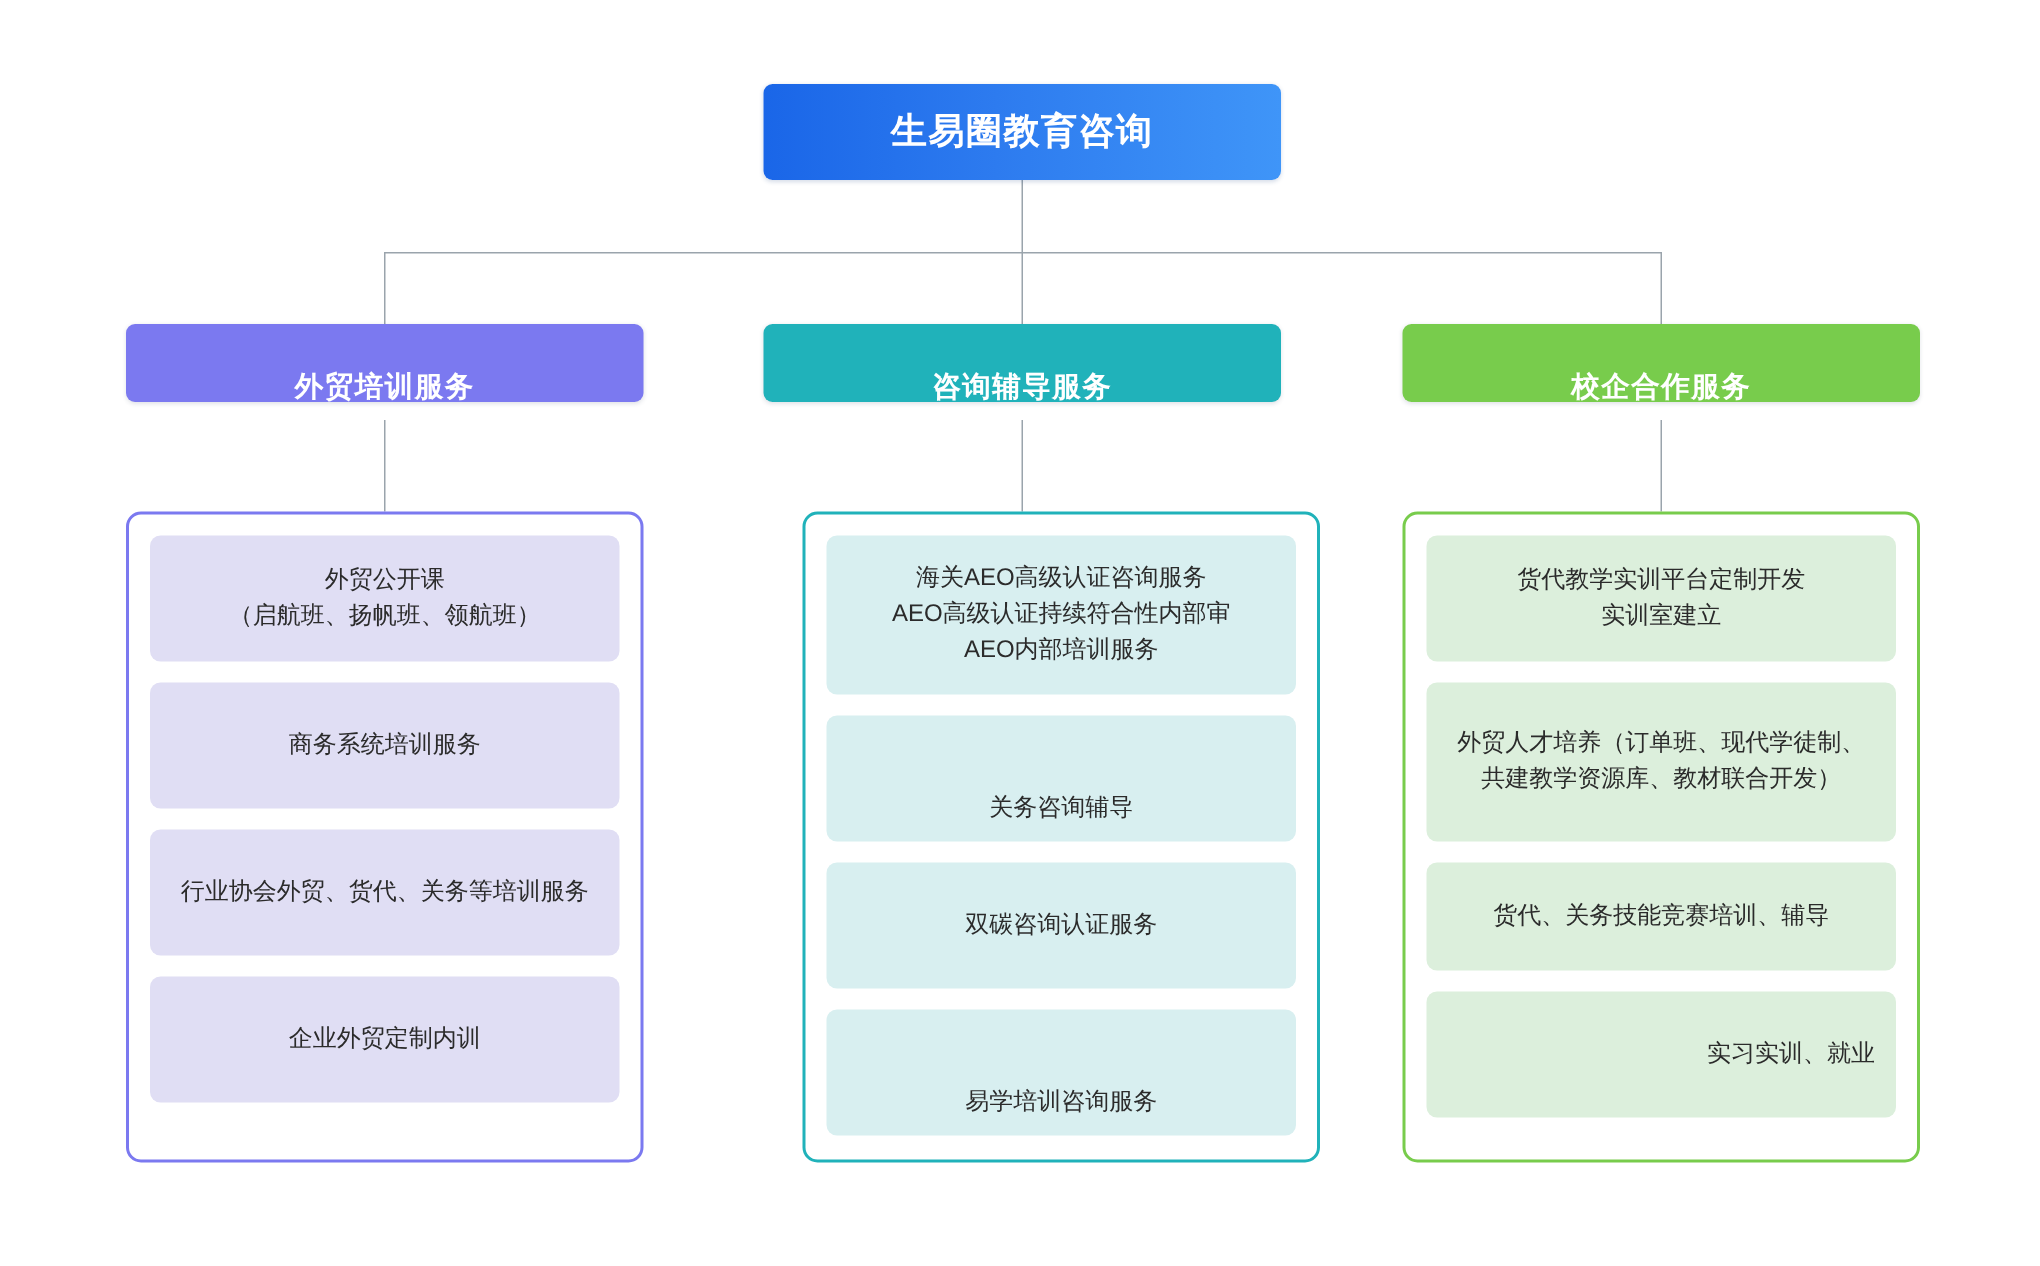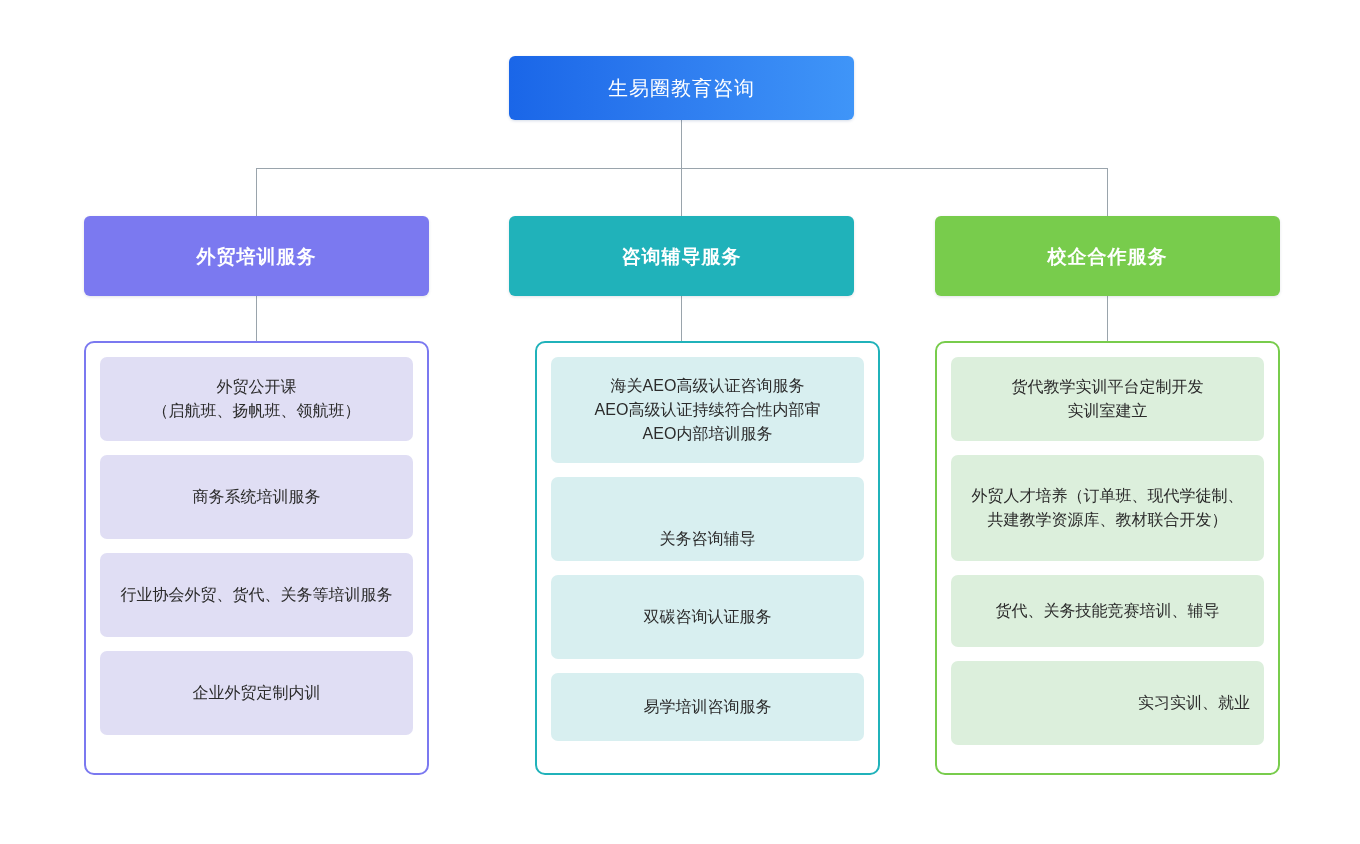--- a/index.html
+++ b/index.html
@@ -43,42 +43,42 @@
     height: 64px;
     border-radius: 6px;
     background: linear-gradient(90deg, #1a66e8 0%, #2d7bef 45%, #3f95f8 100%);
     display: flex;
     align-items: center;
     justify-content: center;
     box-shadow: 0 1px 3px rgba(20,60,130,0.18);
   }
   .root-node .root-title {
     color: #ffffff;
-    font-size: 20px;
-    font-weight: normal;
+    font-size: 24px;
+    font-weight: bold;
     letter-spacing: 1px;
     line-height: 1;
     text-align: center;
   }
 
   
   .column {
     position: absolute;
     top: 216px;
     width: 345px;
   }
   .column.col-0 { left: 84px; }
   .column.col-1 { left: 509px; }
   .column.col-2 { left: 935px; }
 
   .cat-header {
-    height: 80px;
+    height: 52px;
     border-radius: 6px;
     display: flex;
-    align-items: center;
+    align-items: flex-end;
     justify-content: center;
     box-shadow: 0 1px 3px rgba(40,60,90,0.14);
   }
   .cat-header .cat-title {
     color: #ffffff;
     font-size: 19px;
     font-weight: bold;
     letter-spacing: 1px;
     line-height: 1;
   }
@@ -132,21 +132,21 @@
 
   
   .col-0 .item-card.c0 { height: 84px; }
   .col-0 .item-card.c1 { height: 84px; }
   .col-0 .item-card.c2 { height: 84px; }
   .col-0 .item-card.c3 { height: 84px; }
 
   .col-1 .item-card.c0 { height: 106px; }
   .col-1 .item-card.c1 { height: 84px; align-items: flex-end; }
   .col-1 .item-card.c2 { height: 84px; }
-  .col-1 .item-card.c3 { height: 68px; }
+  .col-1 .item-card.c3 { height: 84px; align-items: flex-end; }
 
   .col-2 .item-card.c0 { height: 84px; }
   .col-2 .item-card.c1 { height: 106px; }
   .col-2 .item-card.c2 { height: 72px; }
   .col-2 .item-card.c3 { height: 84px; text-align: right; }
 </style>
 </head>
 <body>
 
 <div id="chart-root">

